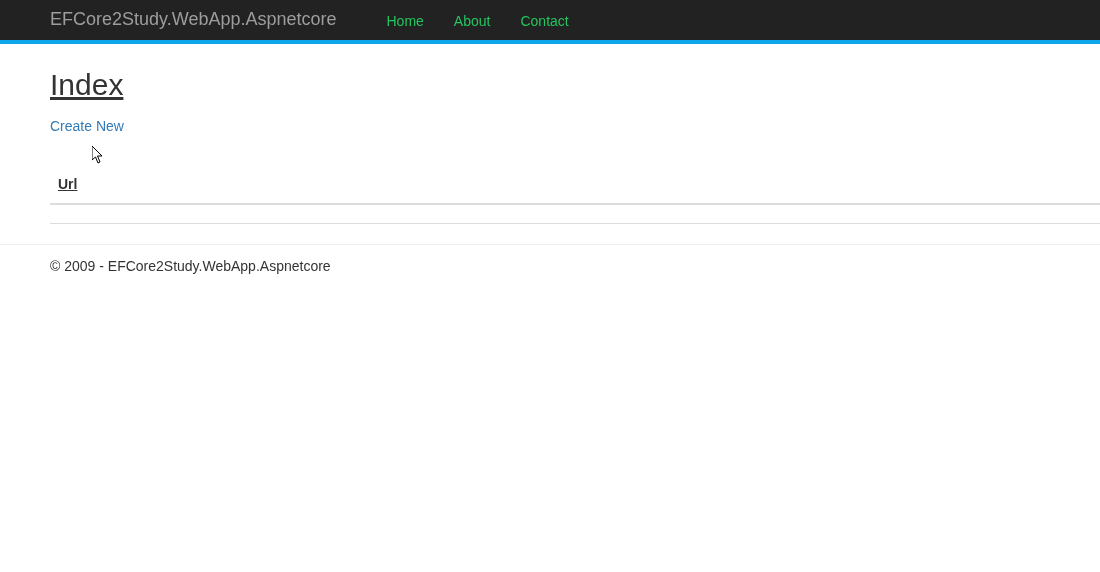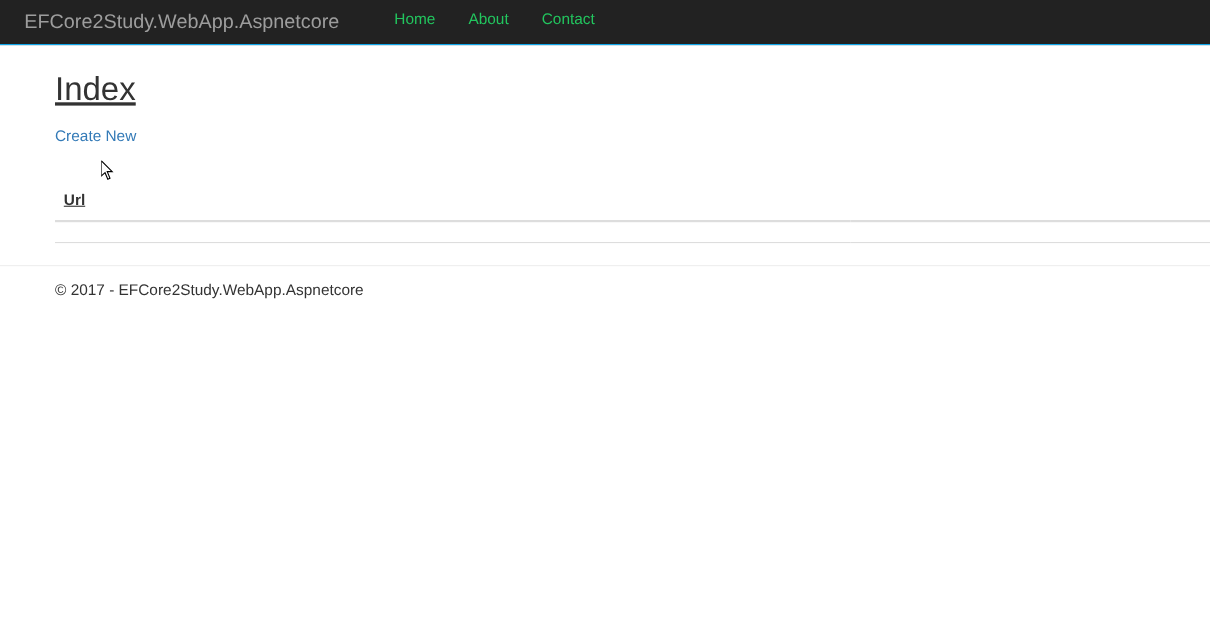--- a/index.html
+++ b/index.html
@@ -13,25 +13,25 @@
       line-height: 1.428;
       color: #333;
       background-color: #fff;
       width: 1100px;
       height: 572px;
       overflow: hidden;
       position: relative;
     }
     .navbar {
       background-color: #222;
-      border-bottom: 1px solid #0ea5e9;
+      border-bottom: 4px solid #0ea5e9;
       min-height: 33px;
       display: flex;
-      align-items: flex-start;
-      padding: 0 0 0 22px;
+      align-items: flex-end;
+      padding: 0 0 0 50px;
     }
     .navbar-brand {
       color: #9d9d9d;
       font-size: 18px;
       padding: 7px 15px 7px 0;
       text-decoration: none;
       cursor: pointer;
     }
     .nav-links {
       display: flex;
@@ -140,18 +140,18 @@
       <tr>
         <td></td>
         <td></td>
       </tr>
     </tbody>
   </table>
 </div>
 
 <hr class="footer-hr">
 <footer>
-  <p>© 2017 - EFCore2Study.WebApp.Aspnetcore</p>
+  <p>© 2009 - EFCore2Study.WebApp.Aspnetcore</p>
 </footer>
 
 <svg class="cursor-icon" width="14" height="20" viewBox="0 0 14 20">
   <path d="M0,0 L0,14 L3.5,11 L6,17 L8,16 L5.5,10 L10,10 Z" fill="white" stroke="black" stroke-width="1"></path>
 </svg>
 
 </body></html>

